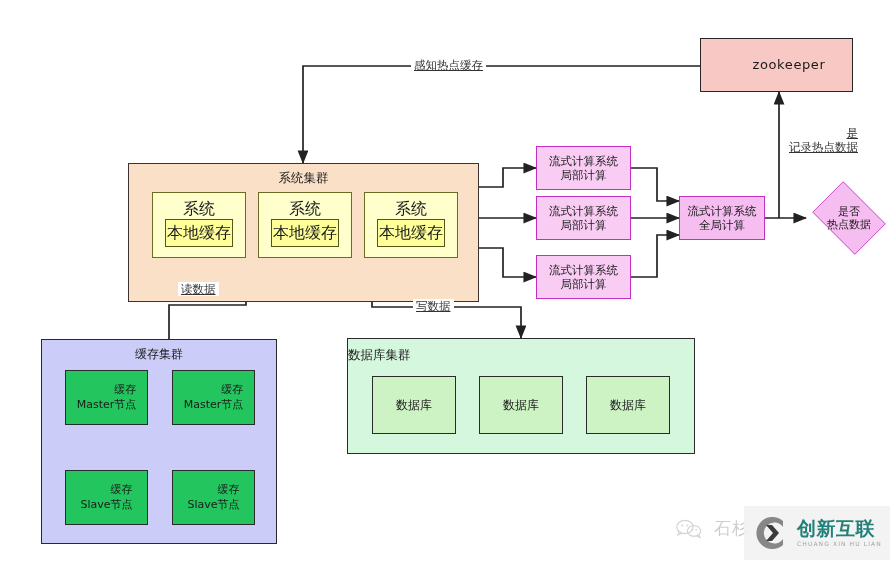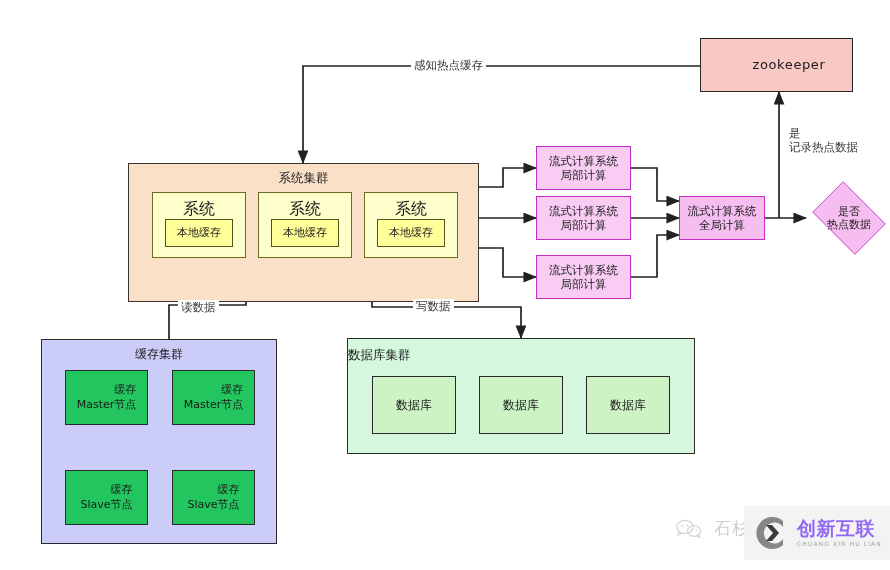--- a/index.html
+++ b/index.html
@@ -62,21 +62,21 @@
     position: absolute;
     left: 12px; right: 12px;
     bottom: 10px;
     height: 28px;
     background: #ffff99;
     border: 1.6px solid #55551a;
     box-sizing: border-box;
     display: flex;
     align-items: center;
     justify-content: center;
-    font-size: 11px;
+    font-size: 16px;
   }
   
   .zookeeper {
     background: #f8c9c4;
     border-color: #262626;
     font-size: 13px;
     letter-spacing: 0.6px;
     padding-left: 25px;
   }
   
@@ -160,22 +160,23 @@
     font-size: 12px;
   }
   
   .edge-label {
     position: absolute;
     font-size: 11.5px;
     color: #333;
     background: #ffffff;
     padding: 0 3px;
     white-space: pre-line;
-    text-align: left;
+    text-align: right;
     line-height: 1.25;
+    text-decoration: underline;
   }
   
   .wm-wechat {
     position: absolute;
     left: 676px; top: 517px;
     display: flex;
     align-items: center;
     gap: 12px;
     opacity: 0.42;
   }
@@ -191,21 +192,21 @@
     background: #f2f2f2;
     display: flex;
     align-items: center;
     gap: 5px;
     padding-left: 6px;
     box-sizing: border-box;
     opacity: 0.92;
   }
   .wm-logo-cn {
     font-size: 19px;
-    color: #8b5cf6;
+    color: #0f766e;
     font-weight: bold;
     letter-spacing: 0.5px;
     line-height: 1;
   }
   .wm-logo-en {
     font-size: 6px;
     color: #9a9a9a;
     letter-spacing: 1.1px;
     line-height: 1;
     margin-top: 3px;
@@ -329,21 +330,21 @@
     <div class="db-node" style="left:131px; top:37px; width:84px; height:58px;">
       <span>数据库</span>
     </div>
     <div class="db-node" style="left:238px; top:37px; width:84px; height:58px;">
       <span>数据库</span>
     </div>
   </div>
 
   <div class="edge-label" style="left:411px; top:58px;">感知热点缓存</div>
 
-  <div class="edge-label" style="left:178px; top:300px;">读数据</div>
+  <div class="edge-label" style="left:178px; top:282px;">读数据</div>
 
   <div class="edge-label" style="left:413px; top:299px;">写数据</div>
 
   <div class="edge-label" style="left:786px; top:126px; background:transparent;">是
 记录热点数据</div>
 
   <div class="wm-wechat">
     <svg width="26" height="20" viewBox="0 0 26 20">
       <ellipse cx="9" cy="8" rx="8.2" ry="6.6" fill="none" stroke="#9a9a9a" stroke-width="1.2"></ellipse>
       <path d="M3.2,12.6 L2,16 L5.6,14.2" fill="none" stroke="#9a9a9a" stroke-width="1.2"></path>

